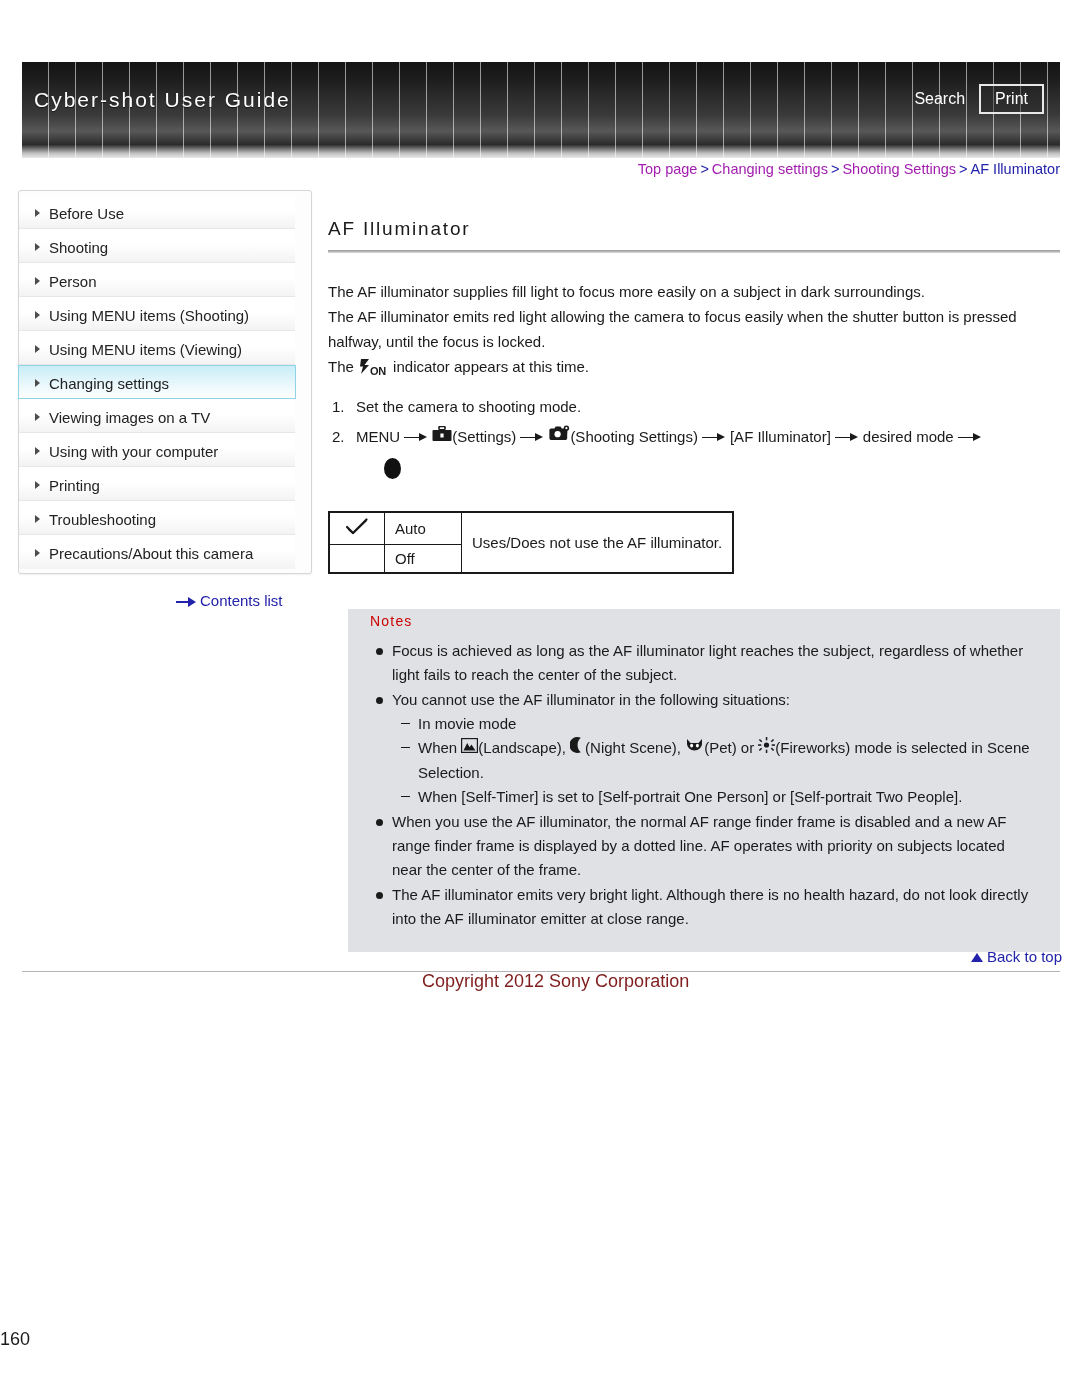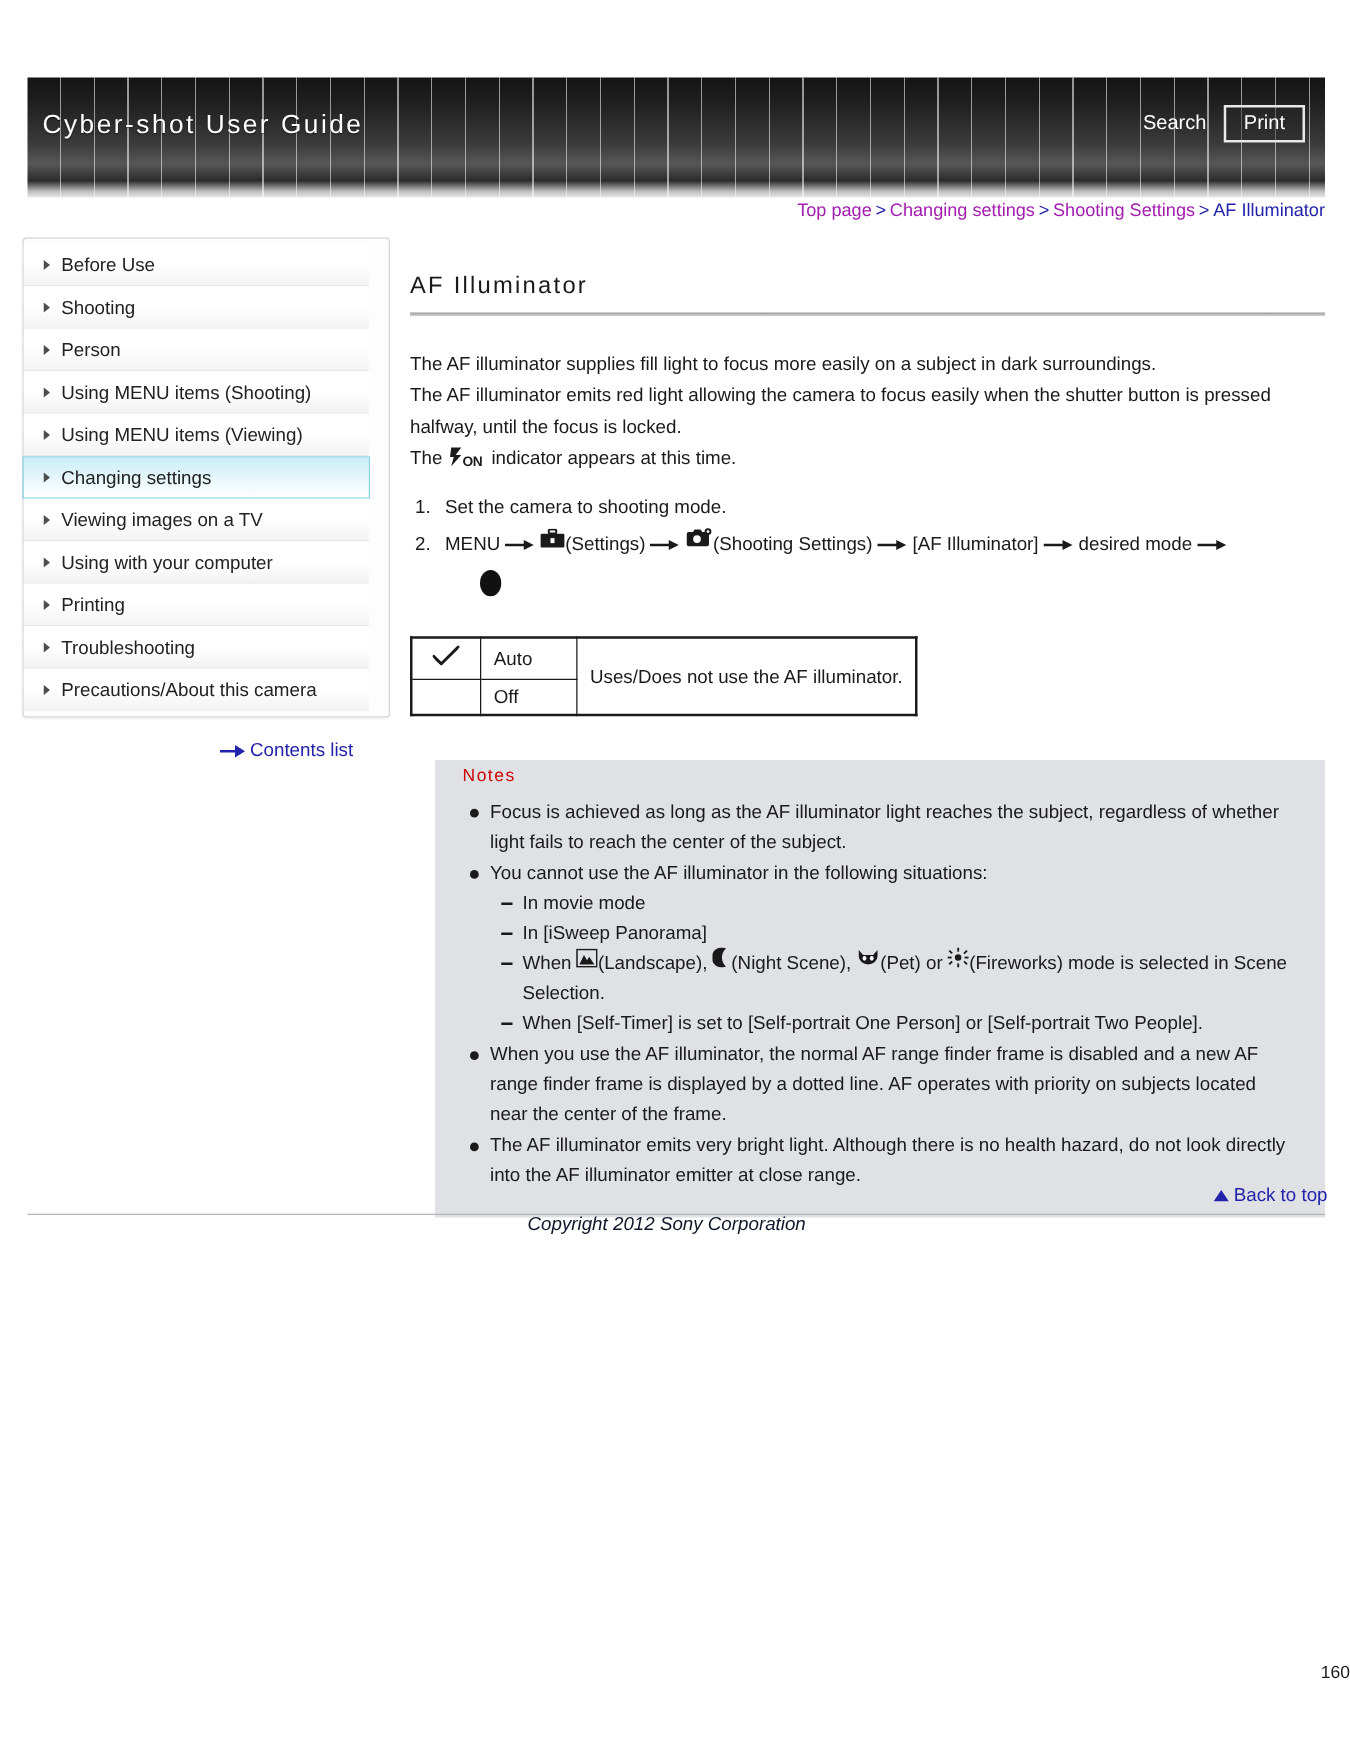--- a/index.html
+++ b/index.html
@@ -373,32 +373,31 @@
     left: 22px;
     top: 971px;
     width: 1038px;
     height: 1px;
     background: #b4b4b4;
   }
   .copyright {
     position: absolute;
     left: 422px;
     top: 971px;
-    font-size: 15px;
-    color: #0f172a;
-    white-space: nowrap;
-    font-style: italic;
+    font-size: 18px;
+    color: #7f1d1d;
+    white-space: nowrap;
   }
   .page-number {
     position: absolute;
     left: 0;
     top: 1329px;
     width: 1080px;
-    text-align: right;
-    font-size: 14px;
+    text-align: left;
+    font-size: 18px;
     color: #1a1a1a;
   }
 </style>
 </head>
 <body>
 
 <div class="header-band">
   <div class="header-title">Cyber-shot User Guide</div>
   <div class="header-actions">
     <span class="hdr-search">Search</span>
@@ -523,21 +522,20 @@
   <section class="notes-box">
     <div class="notes-title">Notes</div>
     <ul class="notes-list">
 
       <li>Focus is achieved as long as the AF illuminator light reaches the subject, regardless of whether light fails to reach the center of the subject.</li>
 
       <li>
         <span>You cannot use the AF illuminator in the following situations:</span>
         <ul class="sub-list">
           <li>In movie mode</li>
-          <li>In [iSweep Panorama]</li>
           <li>
             <span>When</span>
             <span class="icon-inline">
               <svg width="17" height="15" viewBox="0 0 17 15">
                 <rect x="0.5" y="0.5" width="16" height="14" fill="none" stroke="#1a1a1a" stroke-width="1.4"></rect>
                 <path d="M2.5 12.5 L6.2 5 L8.6 9.2 L10.4 6.4 L14.5 12.5 Z" fill="#1a1a1a"></path>
               </svg></span><span>(Landscape),</span>
             <span class="icon-inline">
               <svg width="15" height="16" viewBox="0 0 15 16">
                 <path d="M10.8 0.8 A8 8 0 1 0 10.8 15.2 A9.6 9.6 0 0 1 10.8 0.8 z" fill="#1a1a1a"></path>

